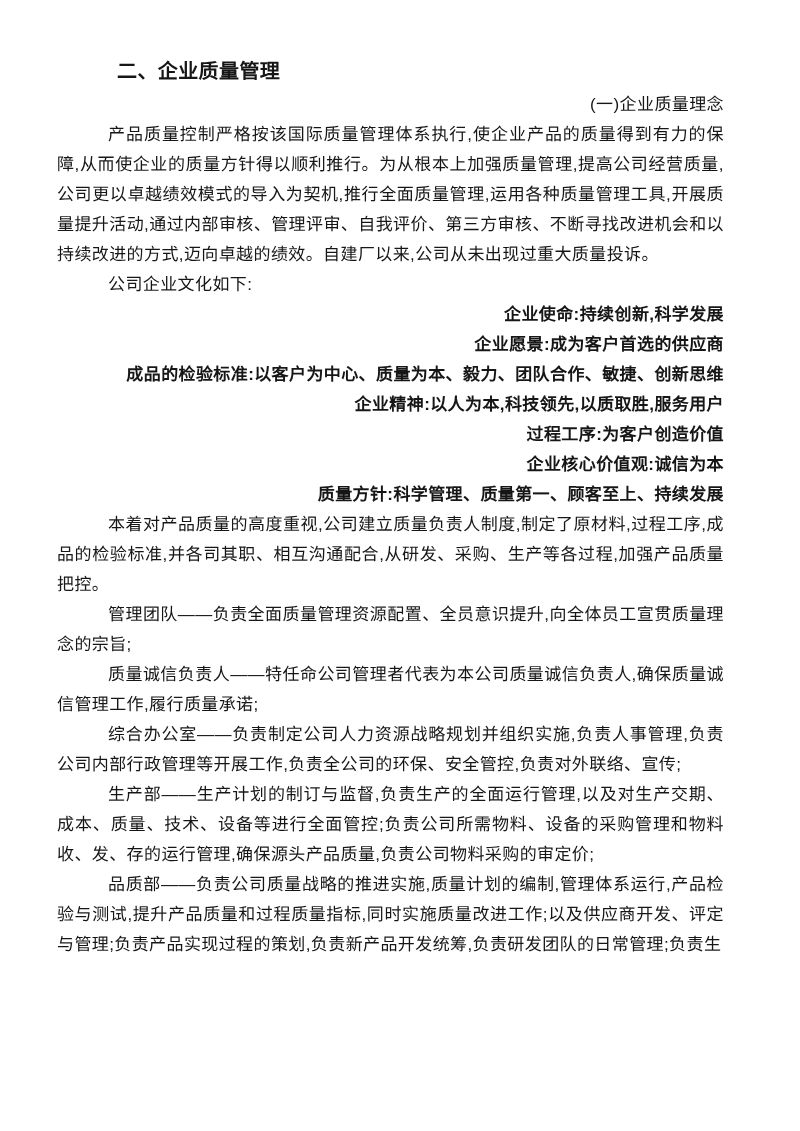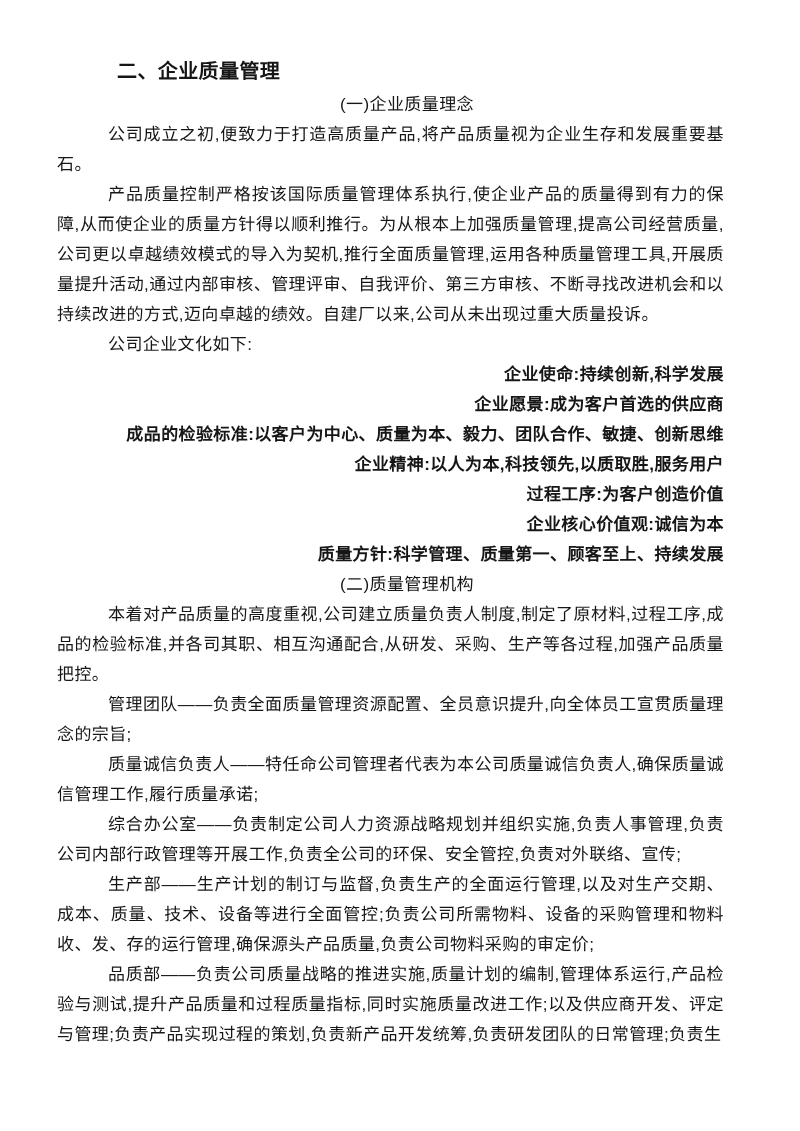--- a/index.html
+++ b/index.html
@@ -33,47 +33,45 @@
   .blk-title {
     font-size: 20px;
     font-weight: 700;
     line-height: 33px;
     text-indent: 60px;
     text-align: left;
     margin-bottom: 2px;
   }
   .blk-heading {
     text-indent: 33px;
-    text-align: center;
+    text-align: right;
   }
   .blk-paragraph {
     text-indent: 51px;
   }
   .blk-bold {
     font-weight: 700;
     text-indent: 36px;
     text-align: right;
   }
 </style>
 </head>
 <body style="background: rgb(255, 255, 255); color: rgb(22, 22, 22);">
 
 <div class="doc">
     <p class="blk blk-title">二、企业质量管理</p>
     <p class="blk blk-heading">(一)企业质量理念</p>
-    <p class="blk blk-paragraph">公司成立之初,便致力于打造高质量产品,将产品质量视为企业生存和发展重要基石。</p>
     <p class="blk blk-paragraph">产品质量控制严格按该国际质量管理体系执行,使企业产品的质量得到有力的保障,从而使企业的质量方针得以顺利推行。为从根本上加强质量管理,提高公司经营质量,公司更以卓越绩效模式的导入为契机,推行全面质量管理,运用各种质量管理工具,开展质量提升活动,通过内部审核、管理评审、自我评价、第三方审核、不断寻找改进机会和以持续改进的方式,迈向卓越的绩效。自建厂以来,公司从未出现过重大质量投诉。</p>
     <p class="blk blk-paragraph">公司企业文化如下:</p>
     <p class="blk blk-bold">企业使命:持续创新,科学发展</p>
     <p class="blk blk-bold">企业愿景:成为客户首选的供应商</p>
     <p class="blk blk-bold">成品的检验标准:以客户为中心、质量为本、毅力、团队合作、敏捷、创新思维</p>
     <p class="blk blk-bold">企业精神:以人为本,科技领先,以质取胜,服务用户</p>
     <p class="blk blk-bold">过程工序:为客户创造价值</p>
     <p class="blk blk-bold">企业核心价值观:诚信为本</p>
     <p class="blk blk-bold">质量方针:科学管理、质量第一、顾客至上、持续发展</p>
-    <p class="blk blk-heading">(二)质量管理机构</p>
     <p class="blk blk-paragraph">本着对产品质量的高度重视,公司建立质量负责人制度,制定了原材料,过程工序,成品的检验标准,并各司其职、相互沟通配合,从研发、采购、生产等各过程,加强产品质量把控。</p>
     <p class="blk blk-paragraph">管理团队——负责全面质量管理资源配置、全员意识提升,向全体员工宣贯质量理念的宗旨;</p>
     <p class="blk blk-paragraph">质量诚信负责人——特任命公司管理者代表为本公司质量诚信负责人,确保质量诚信管理工作,履行质量承诺;</p>
     <p class="blk blk-paragraph">综合办公室——负责制定公司人力资源战略规划并组织实施,负责人事管理,负责公司内部行政管理等开展工作,负责全公司的环保、安全管控,负责对外联络、宣传;</p>
     <p class="blk blk-paragraph">生产部——生产计划的制订与监督,负责生产的全面运行管理,以及对生产交期、成本、质量、技术、设备等进行全面管控;负责公司所需物料、设备的采购管理和物料收、发、存的运行管理,确保源头产品质量,负责公司物料采购的审定价;</p>
     <p class="blk blk-paragraph">品质部——负责公司质量战略的推进实施,质量计划的编制,管理体系运行,产品检验与测试,提升产品质量和过程质量指标,同时实施质量改进工作;以及供应商开发、评定与管理;负责产品实现过程的策划,负责新产品开发统筹,负责研发团队的日常管理;负责生</p>
   </div>
 
 </body></html>

